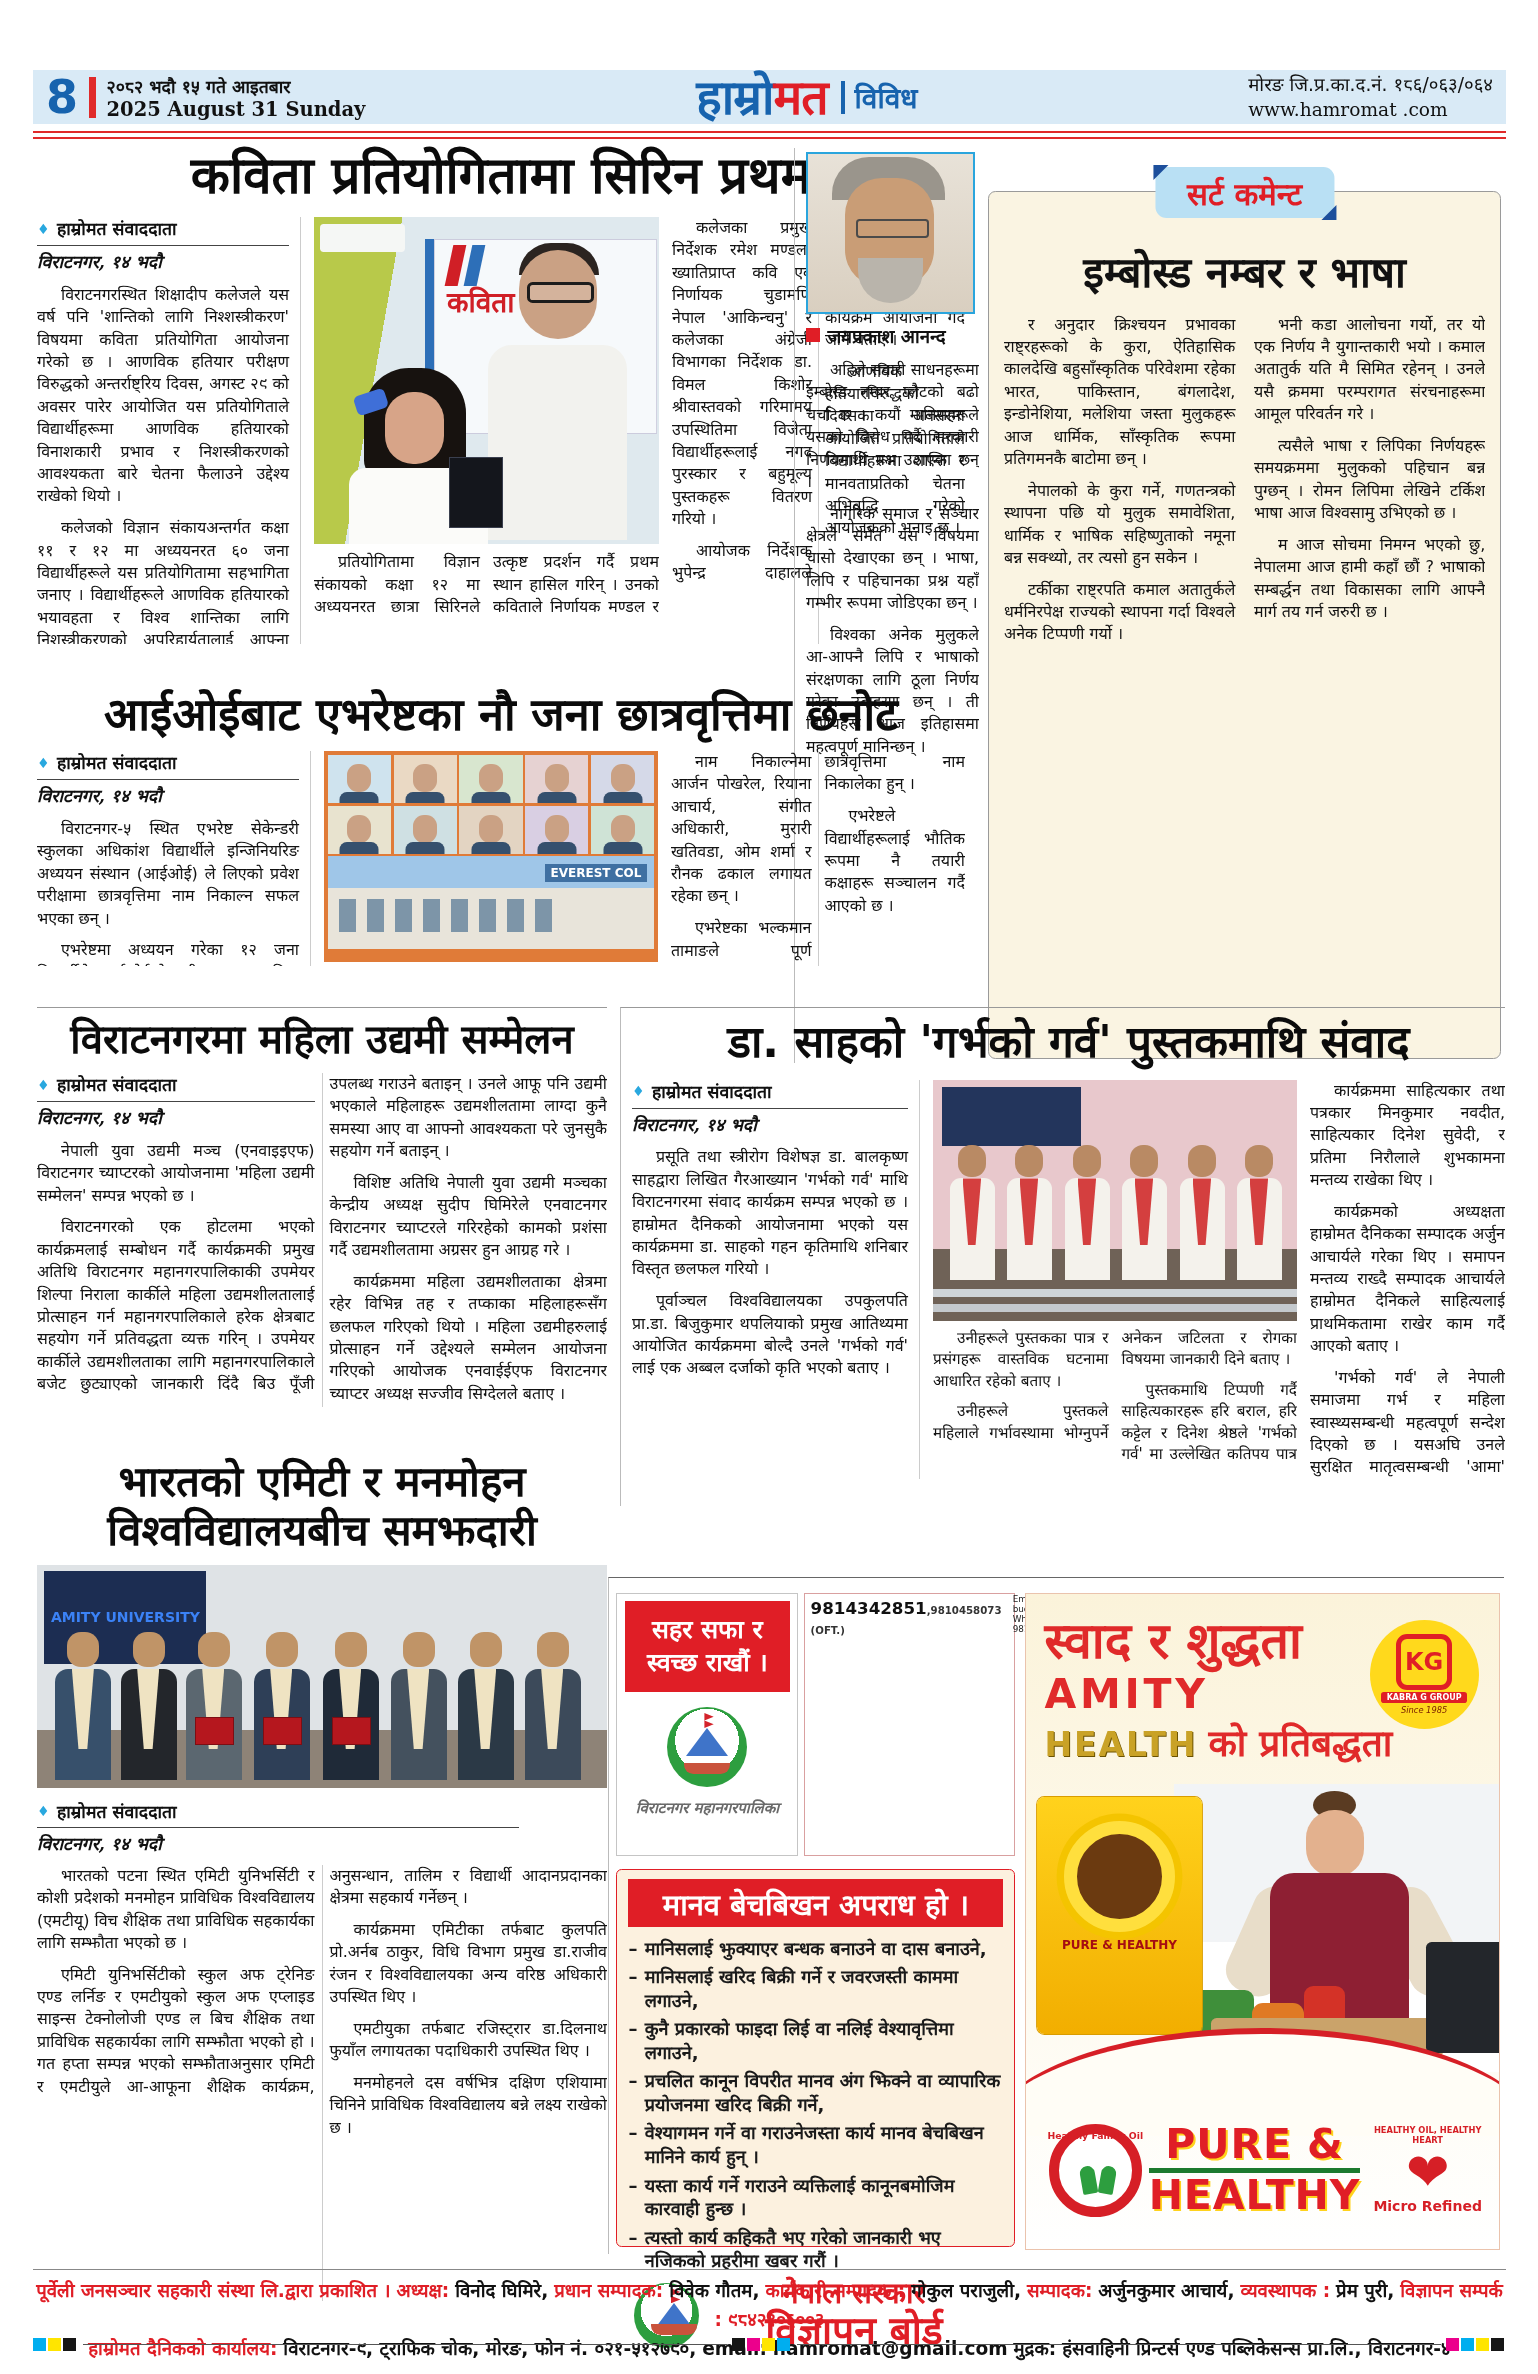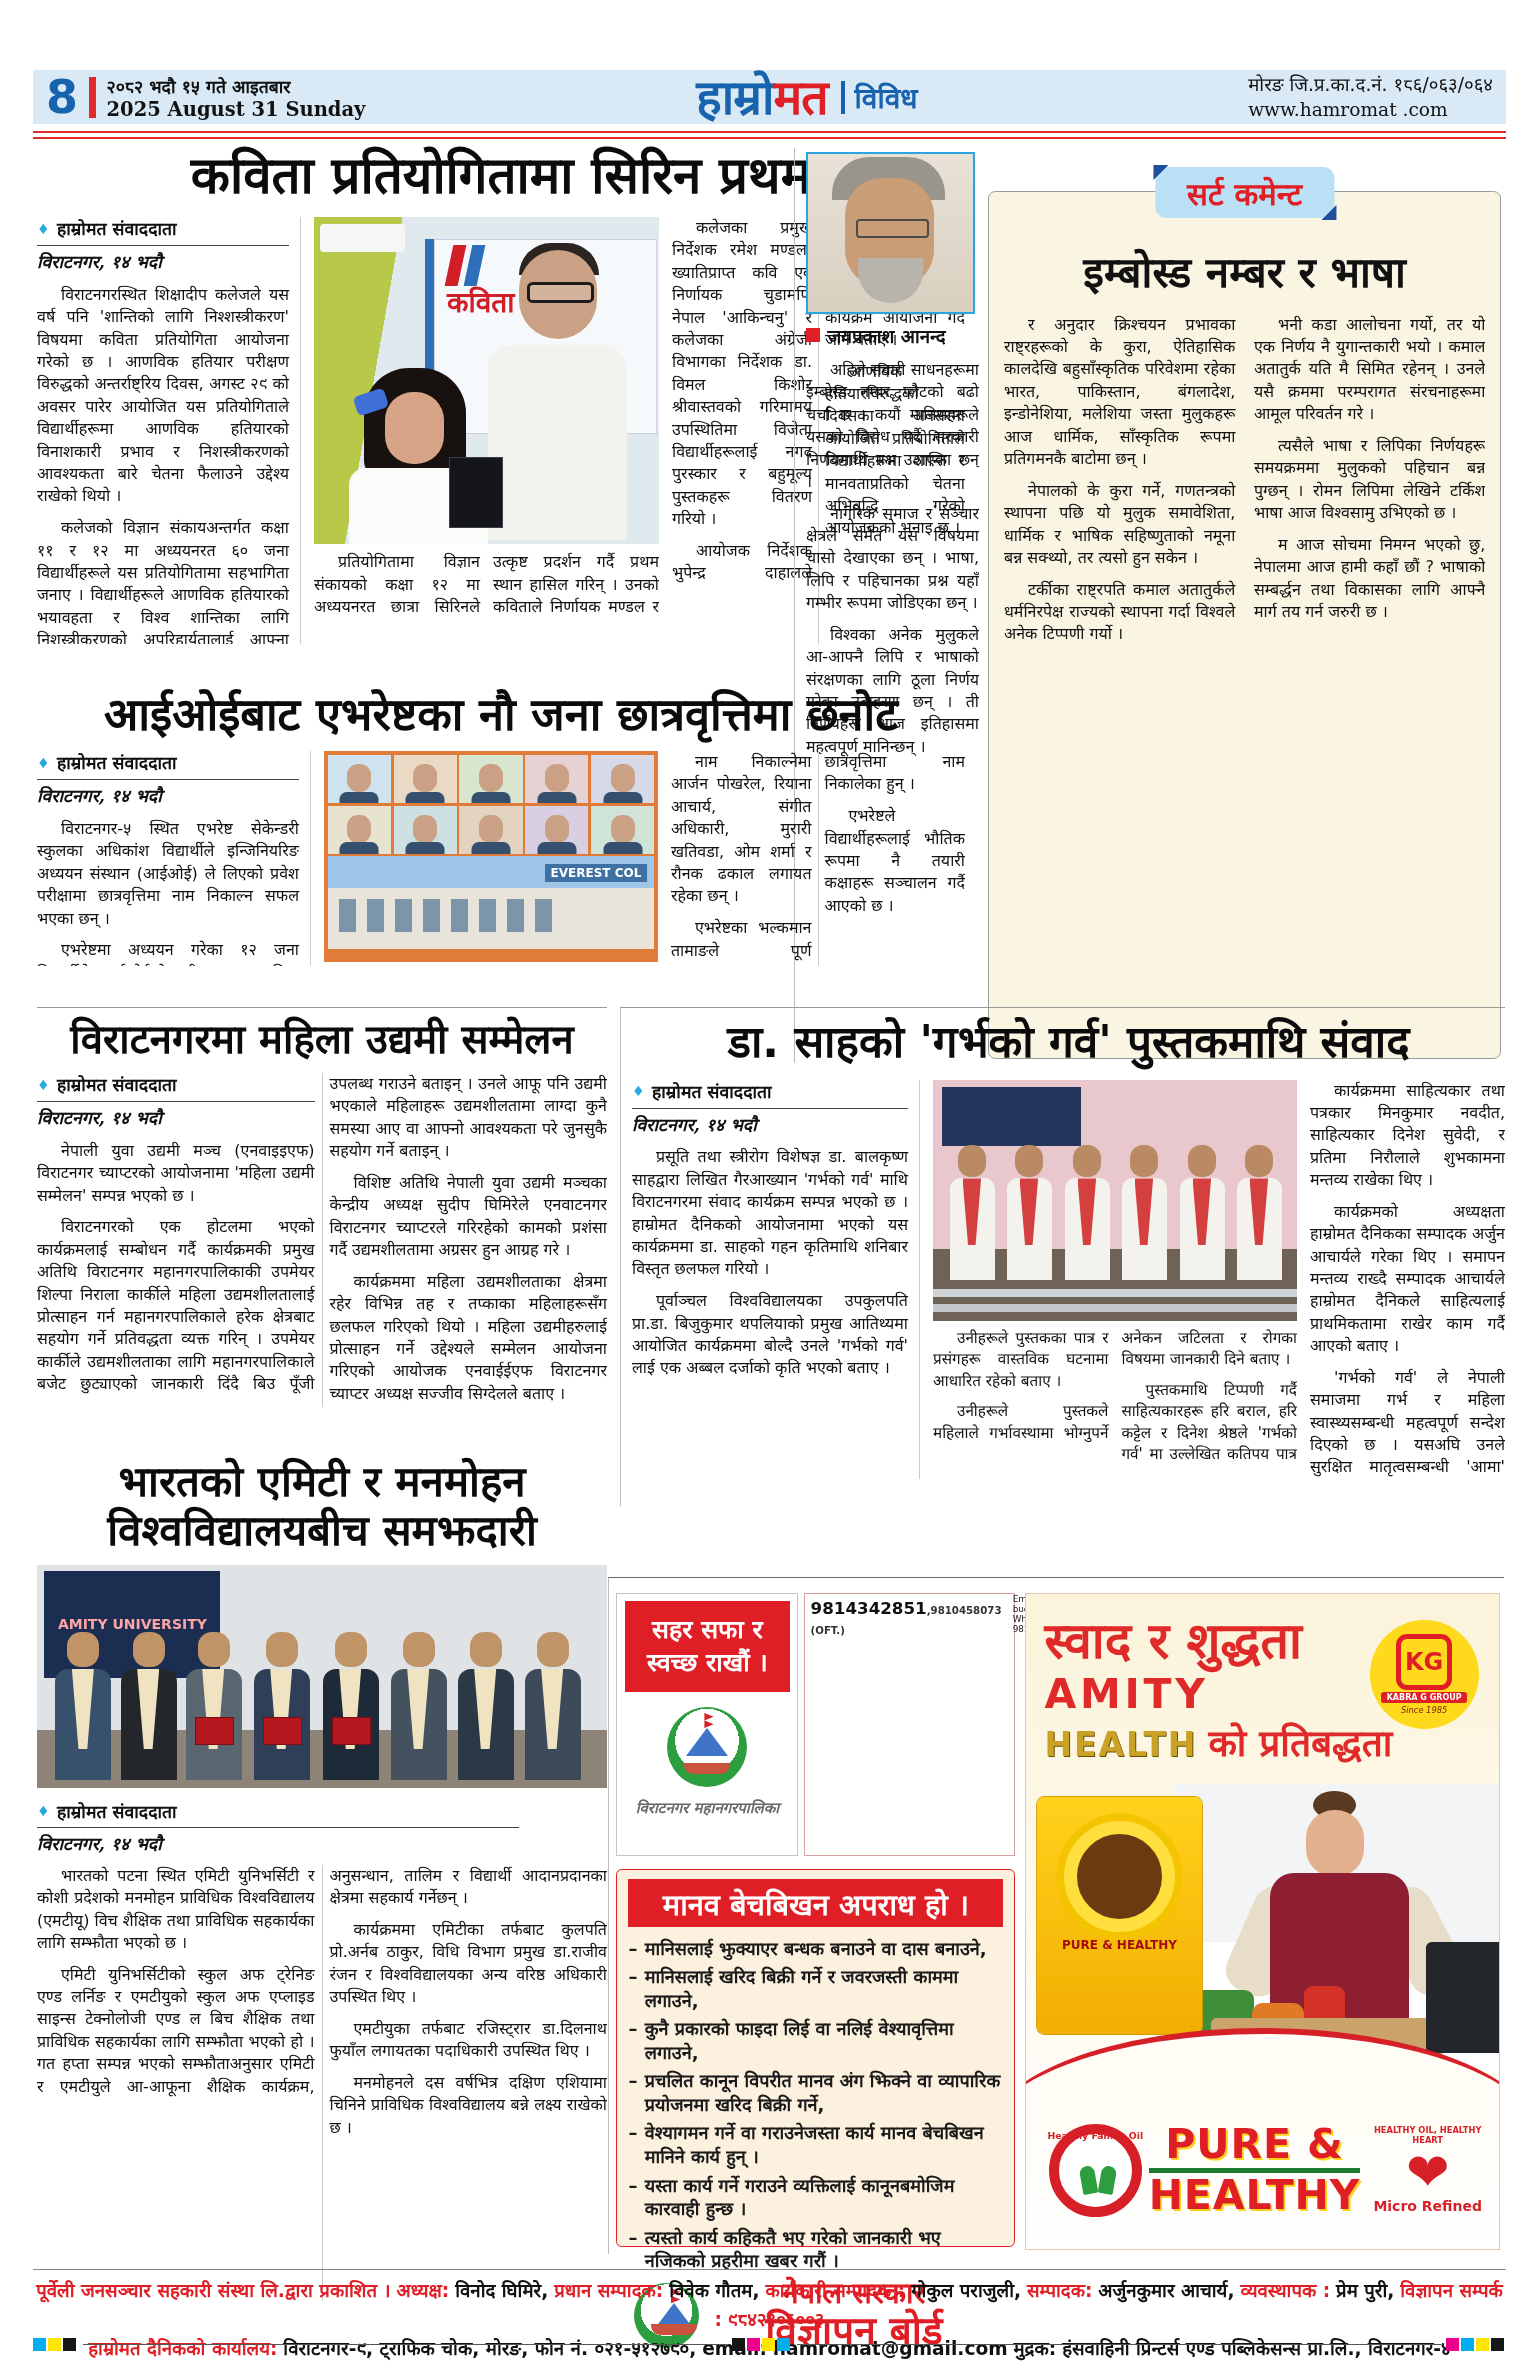--- a/index.html
+++ b/index.html
@@ -111,22 +111,22 @@
   .grail{position:absolute;left:0;bottom:24px;width:100%;height:7.4px;background:#cfd4d8;box-shadow:0 15px 0 #c4c9cd;}
   .gperson{position:absolute;bottom:37px;width:48px;height:139px;}
   .gperson .gh{width:28px;height:32px;background:#b98a64;border-radius:13px;margin:0 auto;}
   .gperson .gs{width:45px;height:102px;background:#f4f2ec;border-radius:11px 11px 0 0;margin:1.9px auto 0;position:relative;}
   .gperson .gk{position:absolute;left:13px;top:0;width:18.6px;height:67px;background:#d43f3f;clip-path:polygon(0 0,100% 0,70% 100%,30% 100%);}
   #art-garva .under{margin-top:7.4px;height:139px;column-count:2;column-gap:13px;font-size:15.3px;}
   
   #art-amity{position:absolute;left:37px;top:1453px;width:570px;height:796px;}
   #art-amity .headline{font-size:42px;line-height:1.18;margin:3.7px 0 9.3px;}
   .amity-photo{position:relative;width:100%;height:223px;overflow:hidden;background:linear-gradient(180deg,#dfe3e6 0 74%,#8e8377 74% 100%);}
-  .abanner{position:absolute;left:7.4px;top:5.6px;width:158px;height:89px;background:#1c2d52;color:#fca5a5;
-           font-size:14px;font-weight:800;display:grid;place-items:center;text-align:left;padding:9px;line-height:1.3;}
+  .abanner{position:absolute;left:7.4px;top:5.6px;width:158px;height:89px;background:#1c2d52;color:#3b82f6;
+           font-size:14px;font-weight:800;display:grid;place-items:center;text-align:left;padding:2px;line-height:1.3;}
   .aperson{position:absolute;bottom:0;width:59px;height:156px;}
   .aperson .ah{width:32px;height:35px;background:#c09467;border-radius:14px;margin:0 auto;}
   .aperson .ab{width:56px;height:111px;border-radius:13px 13px 0 0;margin:1.9px auto 0;position:relative;}
   .aperson .scarfa{position:absolute;left:16.7px;top:0;width:22px;height:80px;background:#efe3c2;clip-path:polygon(0 0,100% 0,70% 100%,30% 100%);}
   .aperson .folder{position:absolute;left:9.3px;top:48px;width:37px;height:26px;background:#b5171e;border:1.9px solid #7d0e13;}
   #art-amity .byline{margin-top:11px;width:482px;}
   #art-amity .body{column-count:2;column-gap:15px;column-rule:0.9px solid #ccc;height:436px;margin-top:3.7px;}
   
   #ads{position:absolute;left:608px;top:1577px;width:896px;height:677px;border-top:1.9px solid #666;border-left:0.9px solid #bbb;box-sizing:border-box;}
   #ad-city{position:absolute;left:7.4px;top:15px;width:182px;height:263px;border:0.9px solid #c5c5c5;padding:7.4px;box-sizing:border-box;text-align:center;}

